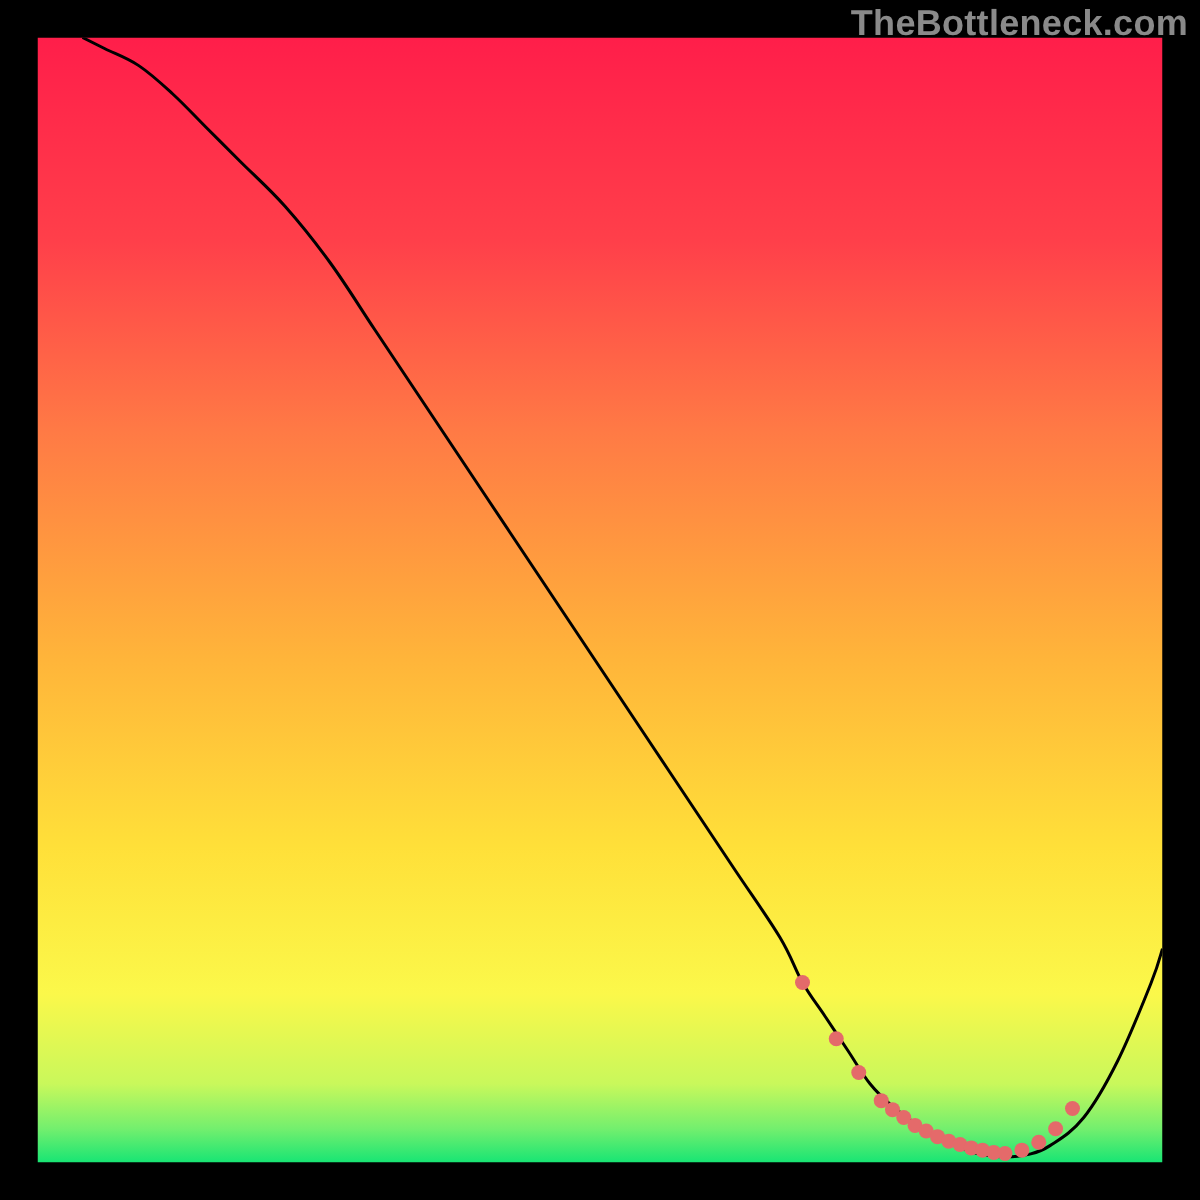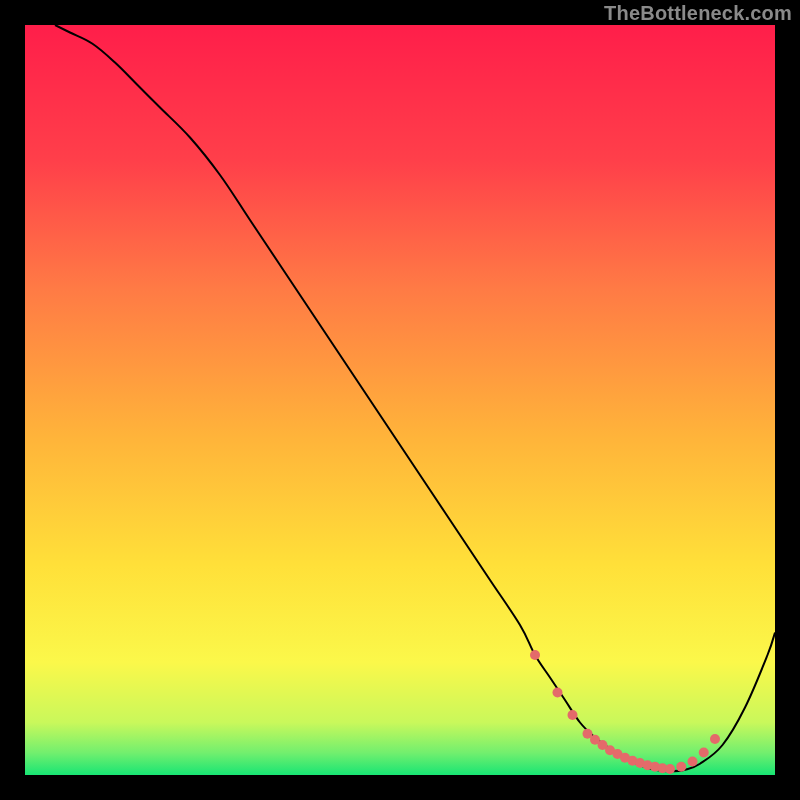--- a/index.html
+++ b/index.html
@@ -9,21 +9,21 @@
     width: 800px;
     height: 800px;
     background: #000;
   }
   .watermark {
     position: absolute;
     top: 2px;
     right: 8px;
     color: #8a8a8a;
     font-family: Arial, Helvetica, sans-serif;
-    font-size: 20px;
+    font-size: 24px;
     font-weight: 600;
     letter-spacing: 0.2px;
   }
   .plot-wrap {
     position: absolute;
     left: 25px;
     top: 25px;
     width: 750px;
     height: 750px;
   }

